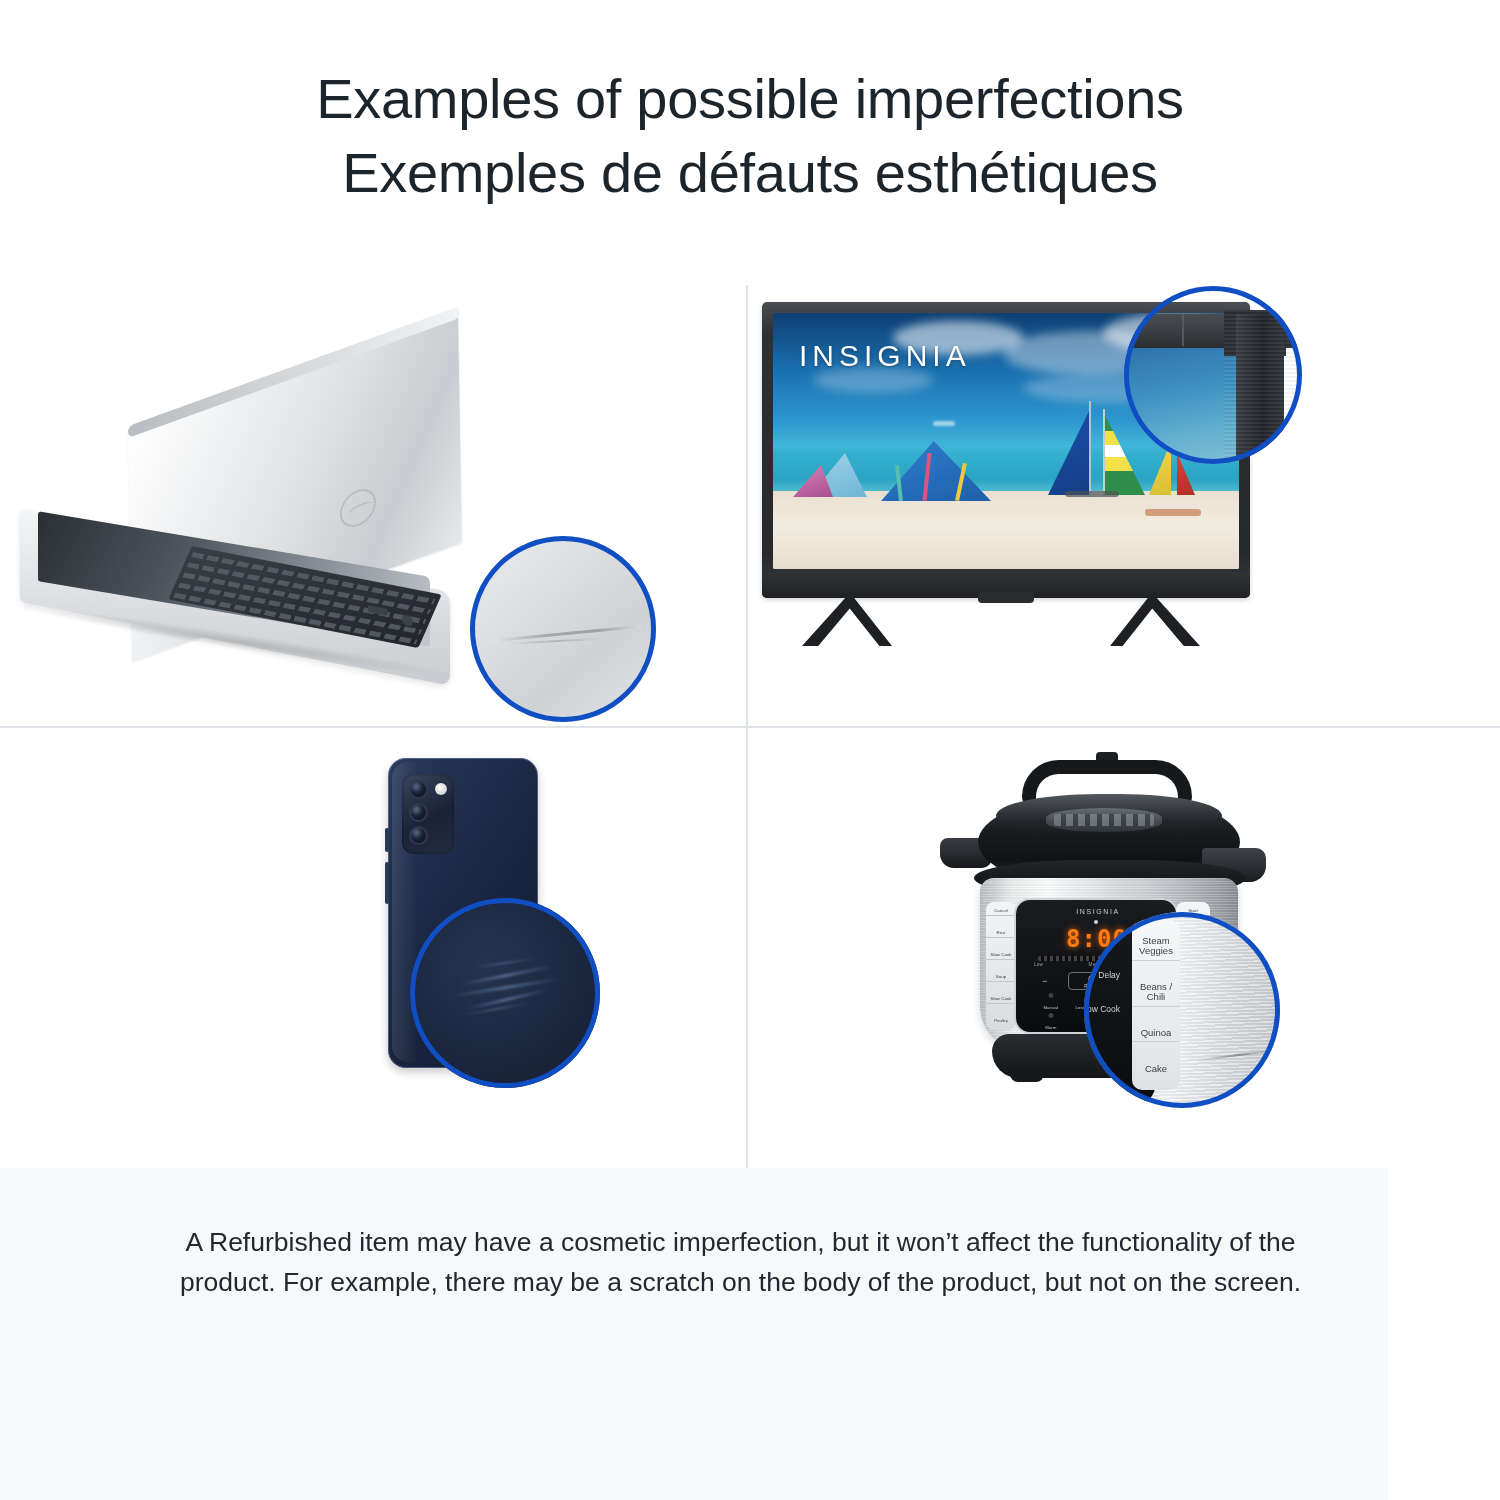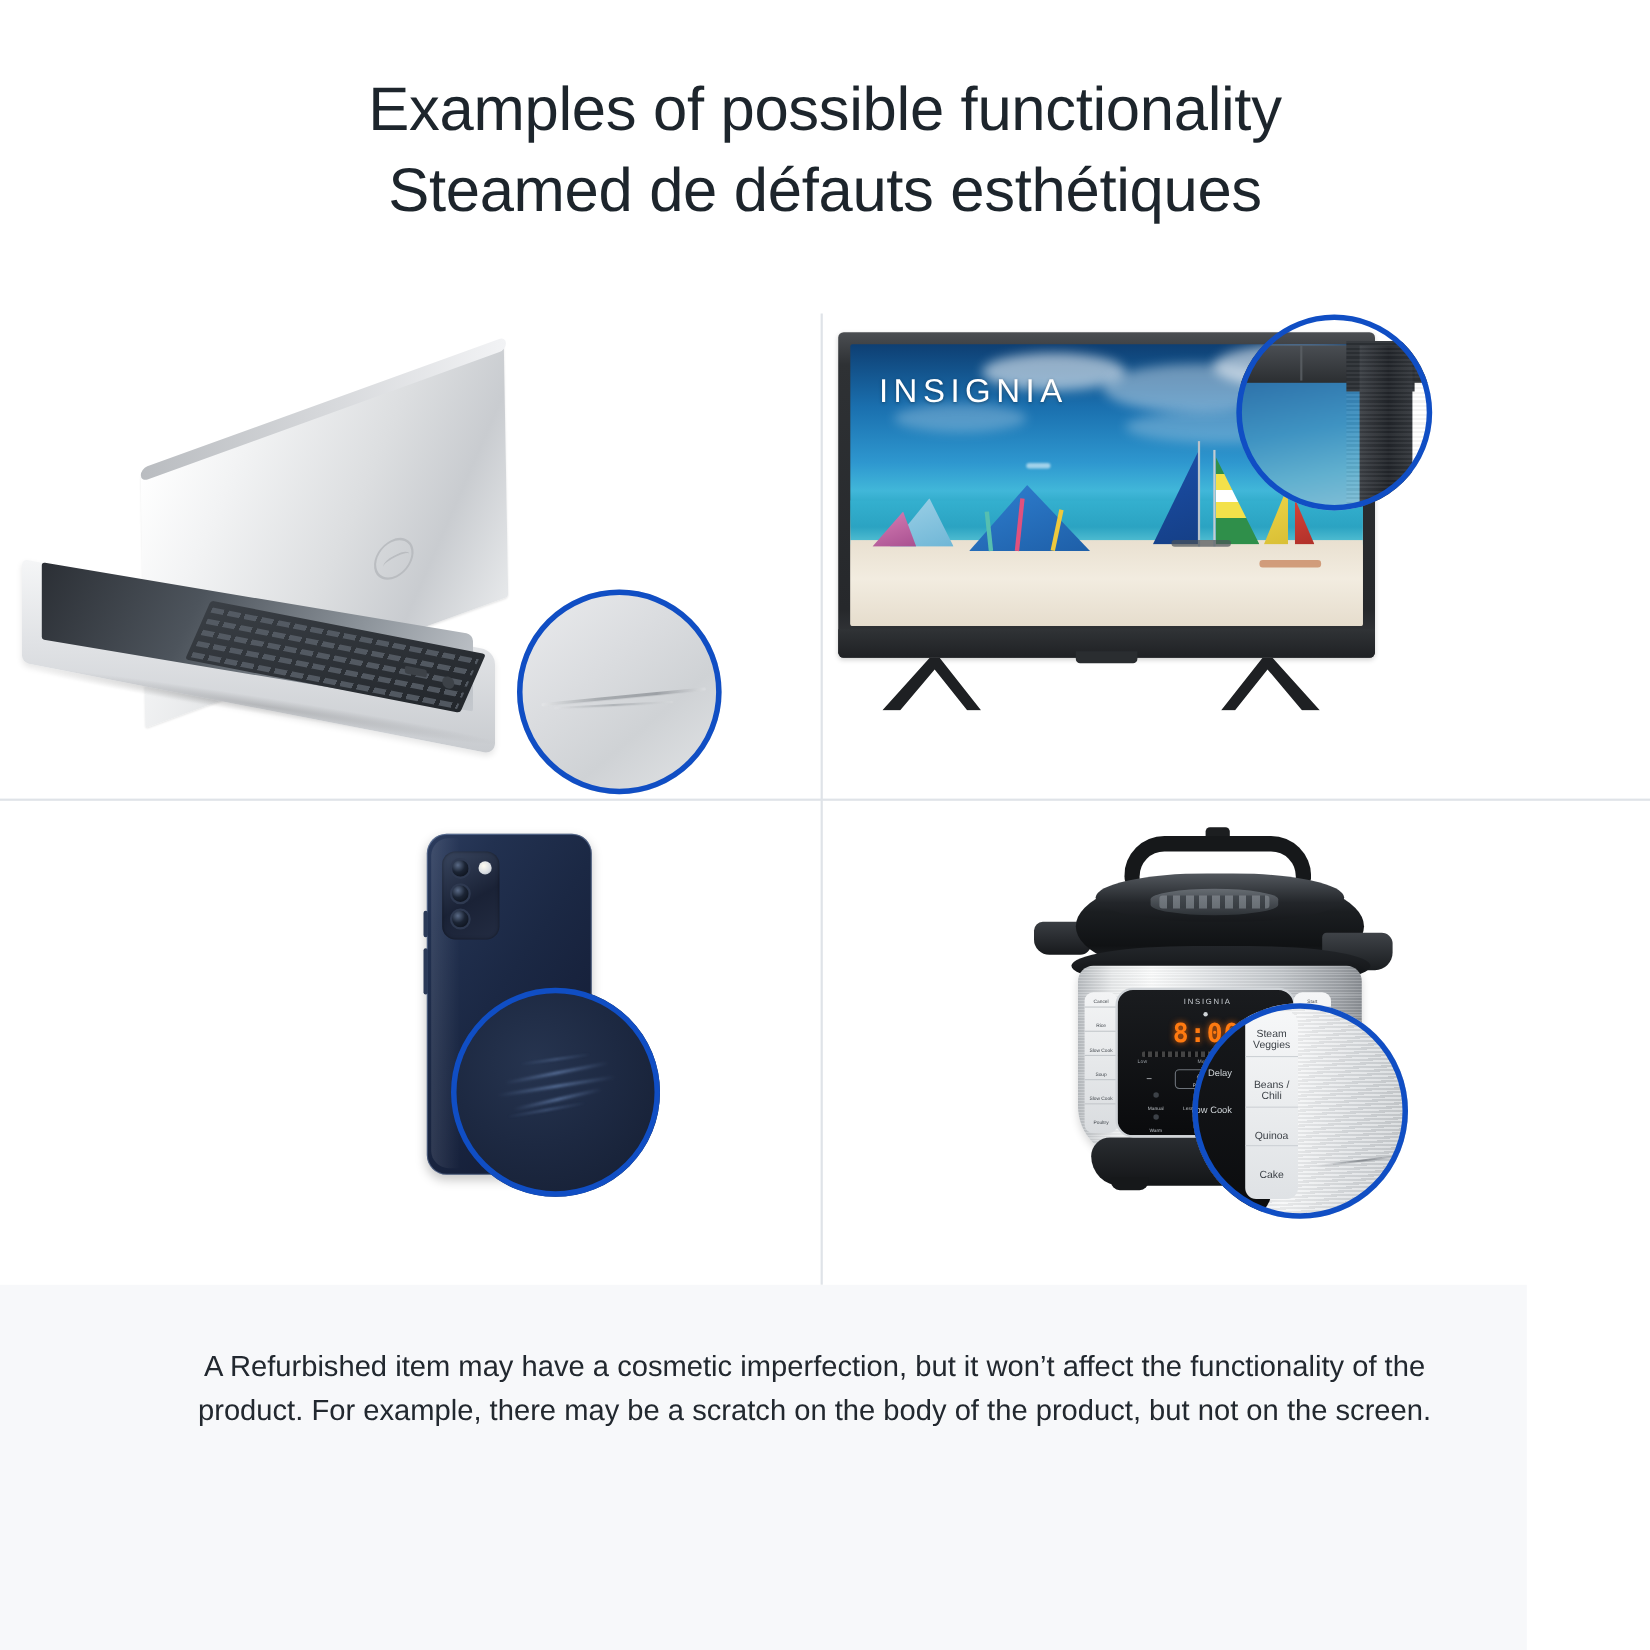--- a/index.html
+++ b/index.html
@@ -486,22 +486,22 @@
     font-weight:400;
   }
   .cap-p + .cap-p { margin-top:32px; }
 </style>
 </head>
 <body>
 
 <div id="page">
 
   <div class="title-block">
-    <div class="title-line">Examples of possible functionality</div>
-    <div class="title-line">Steamed de défauts esthétiques</div>
+    <div class="title-line">Examples of possible imperfections</div>
+    <div class="title-line">Exemples de défauts esthétiques</div>
   </div>
 
   <div class="grid">
     <div class="vdiv"></div>
     <div class="hdiv"></div>
 
     <div class="cell cell-laptop">
       <div class="laptop-wrap">
         <div class="lid"></div>
         <div class="lid-edge"></div>

